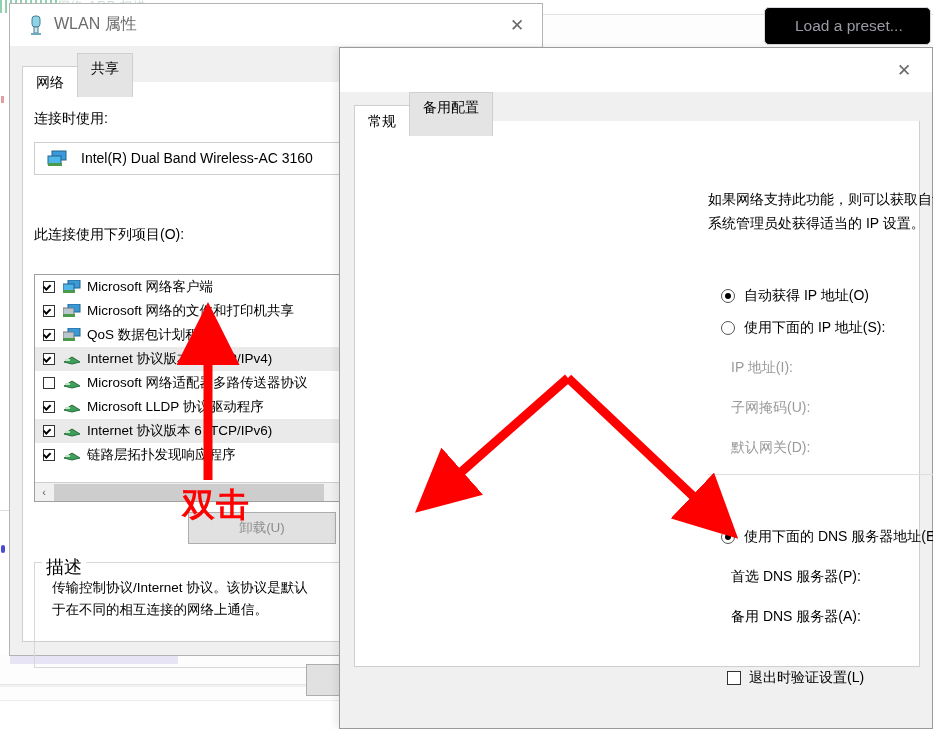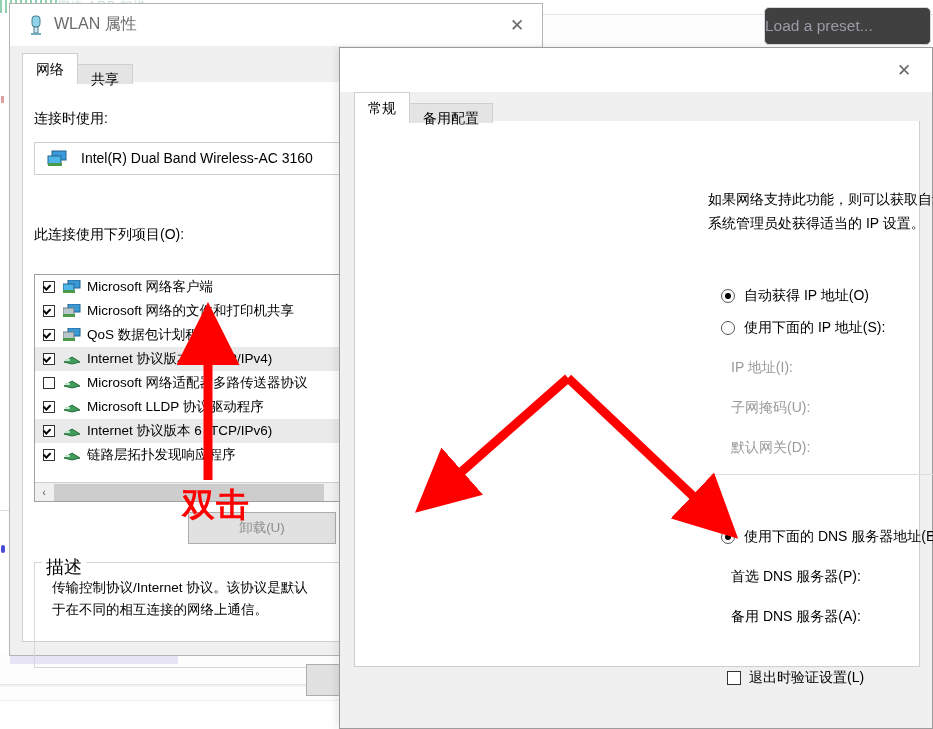--- a/index.html
+++ b/index.html
@@ -41,22 +41,22 @@
     position:absolute; left:0; top:700px; width:933px; height:29px; background:#ffffff;
     border-top:1px solid #ececec;
   }
   .bg-purple{
     position:absolute;left:10px;top:652px;width:168px;height:12px;background:#e6e4f5;
   }
 
   
   .preset-box{
     position:absolute; left:764px; top:7px; width:167px; height:38px;
-    border:1px solid #d8d8de; border-radius:5px; background:#404040;
-    display:flex; align-items:center; padding-left:0; box-sizing:border-box;
+    border:1px solid #d8d8de; border-radius:5px; background:#000000;
+    display:flex; align-items:center; padding-left:30px; box-sizing:border-box;
   }
   .preset-text{ font-size:15.5px; color:#9a9aa6; }
 
   
   .wlan-dlg{
     position:absolute; left:9px; top:3px; width:532px; height:651px;
     background:#f0f0f0; border:1px solid #b4b4b4;
     box-shadow: 0 0 0 0 rgba(0,0,0,0);
   }
   .wlan-titlebar{
@@ -71,21 +71,21 @@
   }
   .wlan-close{
     position:absolute; right:10px; top:8px; width:30px; height:26px;
     display:flex;align-items:center;justify-content:center; color:#6b6b6b; font-size:17px;
   }
   .wlan-body{
     position:absolute; left:0; top:42px; width:100%; height:609px; background:#f0f0f0;
   }
   .tabstrip{ position:absolute; left:12px; top:7px; height:29px; }
   .tab{
-    display:inline-block; height:20px; line-height:29px; padding:0 13px; font-size:14px;
+    display:inline-block; height:44px; line-height:29px; padding:0 13px; font-size:14px;
     color:#000; background:#e4e4e4; border:1px solid #cfcfcf; border-bottom:none;
     box-sizing:border-box; margin-right:-1px; vertical-align:bottom;
   }
   .tab.active{ background:#ffffff; border-color:#cfcfcf; height:31px; line-height:31px;}
   .panel-white{
     position:absolute; left:12px; top:36px; width:508px; height:560px;
     background:#ffffff; border:1px solid #cfcfcf; border-top:none; box-sizing:border-box;
   }
   .lbl{ position:absolute; font-size:14px; color:#000; white-space:nowrap; }
   .adapter-box{

